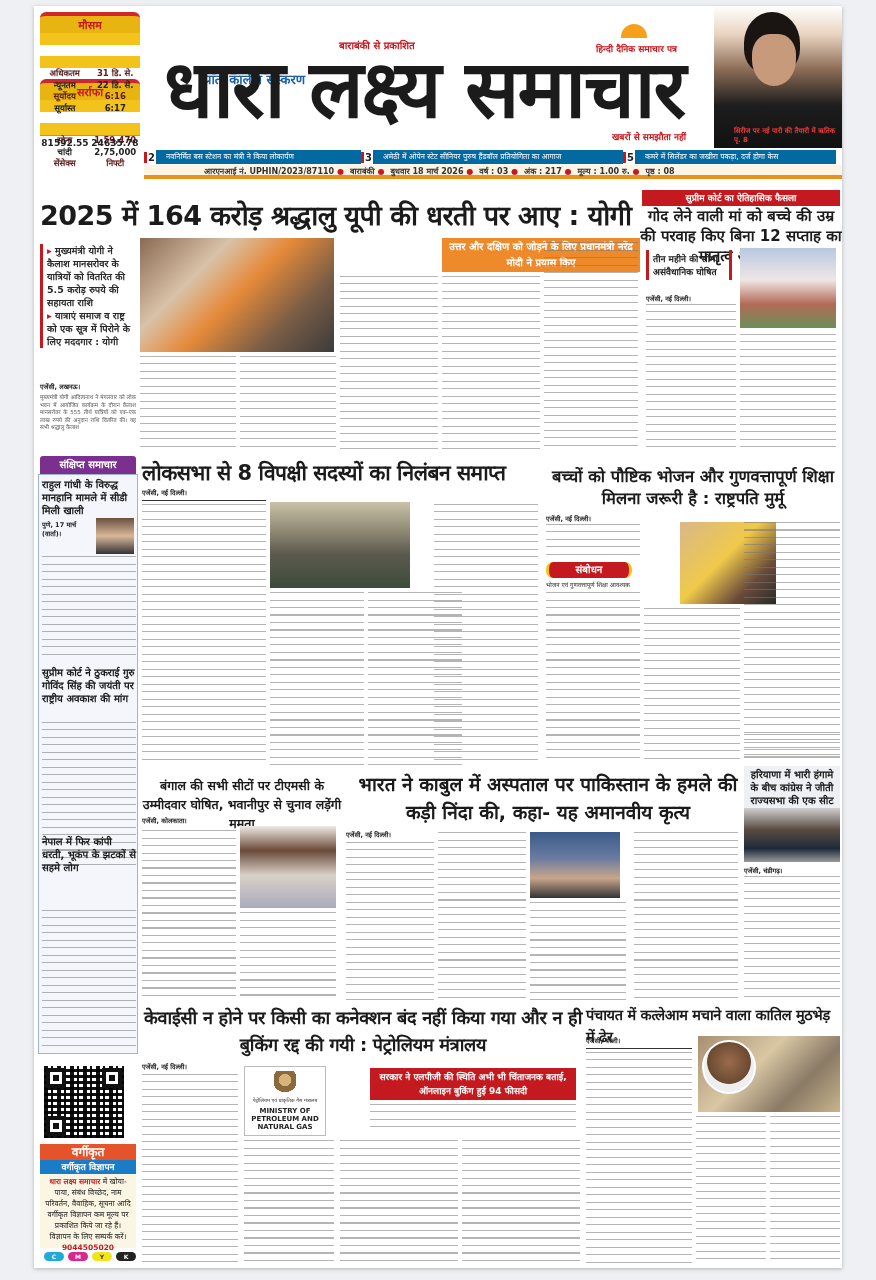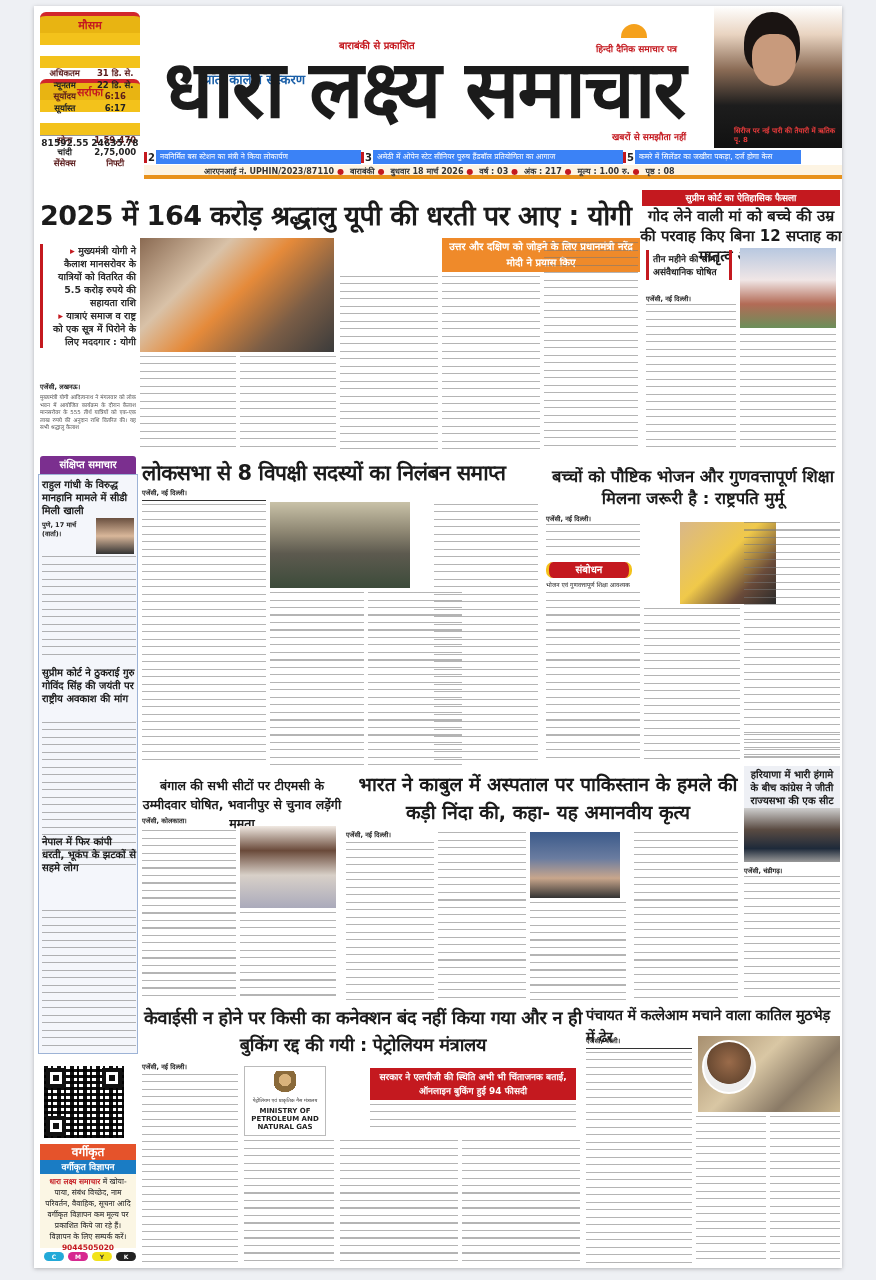--- a/index.html
+++ b/index.html
@@ -24,33 +24,33 @@
   .sun::before { content: ""; position: absolute; left: 4px; top: 6px; width: 26px; height: 26px; border-radius: 50%; background: #f5a11c; }
   .title { left: 130px; top: 44px; font-size: 80px; font-weight: 900; color: #1b1b1b; letter-spacing: -2px; line-height: 80px; font-family: "DejaVu Sans", sans-serif; }
   .tagline { left: 578px; top: 124px; color: #c4191f; font-size: 9px; font-weight: bold; }
   .hero { left: 680px; top: 0px; width: 128px; height: 142px; background: linear-gradient(180deg, #fff 0%, #e9d4c1 20%, #8a6b55 45%, #1d1d1d 70%, #111 100%); }
   .hero::before { content: ""; position: absolute; left: 30px; top: 6px; width: 56px; height: 62px; background: #1a1412; border-radius: 50% 50% 40% 40%; }
   .hero::after { content: ""; position: absolute; left: 38px; top: 28px; width: 44px; height: 52px; background: #c89a7c; border-radius: 40% 40% 50% 50%; }
   .hero-cap { left: 700px; top: 120px; color: #e53b3b; font-size: 7px; font-weight: bold; z-index: 2; }
   
   .ticker { left: 110px; top: 144px; width: 698px; height: 14px; display: flex; align-items: center; }
   .tk-num { background: #fff; color: #222; font-weight: bold; font-size: 10px; width: 12px; text-align: center; border-left: 3px solid #c4191f; }
-  .tk-txt { background: #3b82f6; color: #fff; font-size: 7.5px; height: 14px; line-height: 14px; padding: 0 4px; white-space: nowrap; overflow: hidden; }
+  .tk-txt { background: #0369a1; color: #fff; font-size: 7.5px; height: 14px; line-height: 14px; padding: 0 10px; white-space: nowrap; overflow: hidden; }
   .infobar { left: 110px; top: 159px; width: 698px; height: 14px; background: #fdf4e3; font-size: 8px; font-weight: bold; color: #333; line-height: 14px; padding-left: 60px; border-bottom: 4px solid #e8921c; }
   .dot { color: #c4191f; margin: 0 3px; }
   
   .h-main { left: 6px; top: 190px; width: 600px; font-size: 27px; font-weight: 900; color: #1b1b1b; letter-spacing: -0.5px; }
   .sc-tag { left: 608px; top: 184px; width: 198px; height: 16px; background: #c4191f; color: #fff; font-size: 9px; font-weight: bold; text-align: center; line-height: 16px; }
   .sc-head { left: 606px; top: 200px; width: 202px; font-size: 15px; font-weight: bold; color: #1b1b1b; text-align: center; line-height: 20px; }
   .sc-bullet { left: 612px; top: 244px; width: 86px; border-left: 3px solid #c4191f; border-right: 3px solid #c4191f; padding: 2px 4px; font-size: 9px; font-weight: bold; color: #222; }
   .sc-img { left: 706px; top: 242px; width: 96px; height: 80px; background: linear-gradient(180deg, #b8c8e0 0%, #f0e6e6 40%, #b36b56 70%, #6b8f5a 100%); }
   .txt { font-size: 5.5px; color: #555; line-height: 7.5px; text-align: justify; overflow: hidden; }
   .filler { background: repeating-linear-gradient(180deg, #777 0 1px, transparent 1px 7.5px); opacity: 0.55; }
   .dek { font-size: 6.5px; font-weight: bold; color: #222; }
-  .yogi-bullets { left: 6px; top: 238px; width: 96px; border-left: 3px solid #c4191f; padding-left: 4px; font-size: 9.5px; font-weight: bold; color: #2a2a2a; line-height: 13px; text-align: right; }
+  .yogi-bullets { left: 6px; top: 238px; width: 96px; border-left: 3px solid #c4191f; padding-left: 4px; font-size: 9.5px; font-weight: bold; color: #2a2a2a; line-height: 13px; }
   .bl::before { content: "▸ "; color: #c4191f; }
   .yogi-img { left: 106px; top: 232px; width: 194px; height: 114px; background: linear-gradient(135deg, #8a6a52 0%, #d9c2a8 30%, #e58a3a 50%, #7a5d46 75%, #3b3b3b 100%); }
   .orange-box { left: 408px; top: 232px; width: 198px; height: 34px; background: #ef8a2a; color: #fff; font-size: 10px; font-weight: bold; text-align: center; line-height: 16px; padding-top: 1px; }
   .sanship { left: 6px; top: 450px; width: 96px; height: 18px; background: #7b2f8f; color: #fff; text-align: center; font-size: 10px; font-weight: bold; line-height: 18px; border-radius: 3px 3px 0 0; }
   .sbox { left: 4px; top: 468px; width: 100px; height: 580px; border: 1px solid #9db3d6; background: #f4f6fb; }
   .sh { font-size: 10px; font-weight: bold; color: #1b1b1b; line-height: 13px; }
   .h-lok { left: 108px; top: 452px; width: 430px; font-size: 21px; font-weight: 900; color: #1b1b1b; letter-spacing: -0.5px; }
   .h-murmu { left: 510px; top: 460px; width: 298px; font-size: 16.5px; font-weight: bold; color: #1b1b1b; text-align: center; line-height: 22px; }
   .lok-img { left: 236px; top: 496px; width: 140px; height: 86px; background: linear-gradient(180deg, #c9c2a8 0%, #8d8672 35%, #5d5a4f 60%, #3c4b3a 100%); }
   .murmu-img { left: 646px; top: 516px; width: 96px; height: 82px; background: linear-gradient(135deg, #d9b789 0%, #f0c94a 45%, #6a4b3a 75%, #2a2a2a 100%); }
@@ -131,21 +131,21 @@
   <div class="abs tagline">खबरों से समझौता नहीं</div>
   <div class="abs hero"></div>
   <div class="abs hero-cap">सिरीज पर नई पारी की तैयारी में ऋतिक   पृ. 8</div>
 
   <div class="abs ticker">
     <span class="tk-num">2</span>
     <span class="tk-txt" style="width:205px">नवनिर्मित बस स्टेशन का मंत्री ने किया लोकार्पण</span>
     <span class="tk-num">3</span>
     <span class="tk-txt" style="width:250px">अमेठी में ओपेन स्टेट सीनियर पुरुष हैंडबॉल प्रतियोगिता का आगाज</span>
     <span class="tk-num">5</span>
-    <span class="tk-txt" style="width:166px">कमरे में सिलेंडर का जखीरा पकड़ा, दर्ज होगा केस</span>
+    <span class="tk-txt" style="width:201px">कमरे में सिलेंडर का जखीरा पकड़ा, दर्ज होगा केस</span>
   </div>
   <div class="abs infobar">
     <span>आरएनआई नं. UPHIN/2023/87110</span><span class="dot">●</span>
     <span>बाराबंकी</span><span class="dot">●</span>
     <span>बुधवार 18 मार्च 2026</span><span class="dot">●</span>
     <span>वर्ष : 03</span><span class="dot">●</span>
     <span>अंक : 217</span><span class="dot">●</span>
     <span>मूल्य : 1.00 रु.</span><span class="dot">●</span>
     <span>पृष्ठ : 08</span>
   </div>

